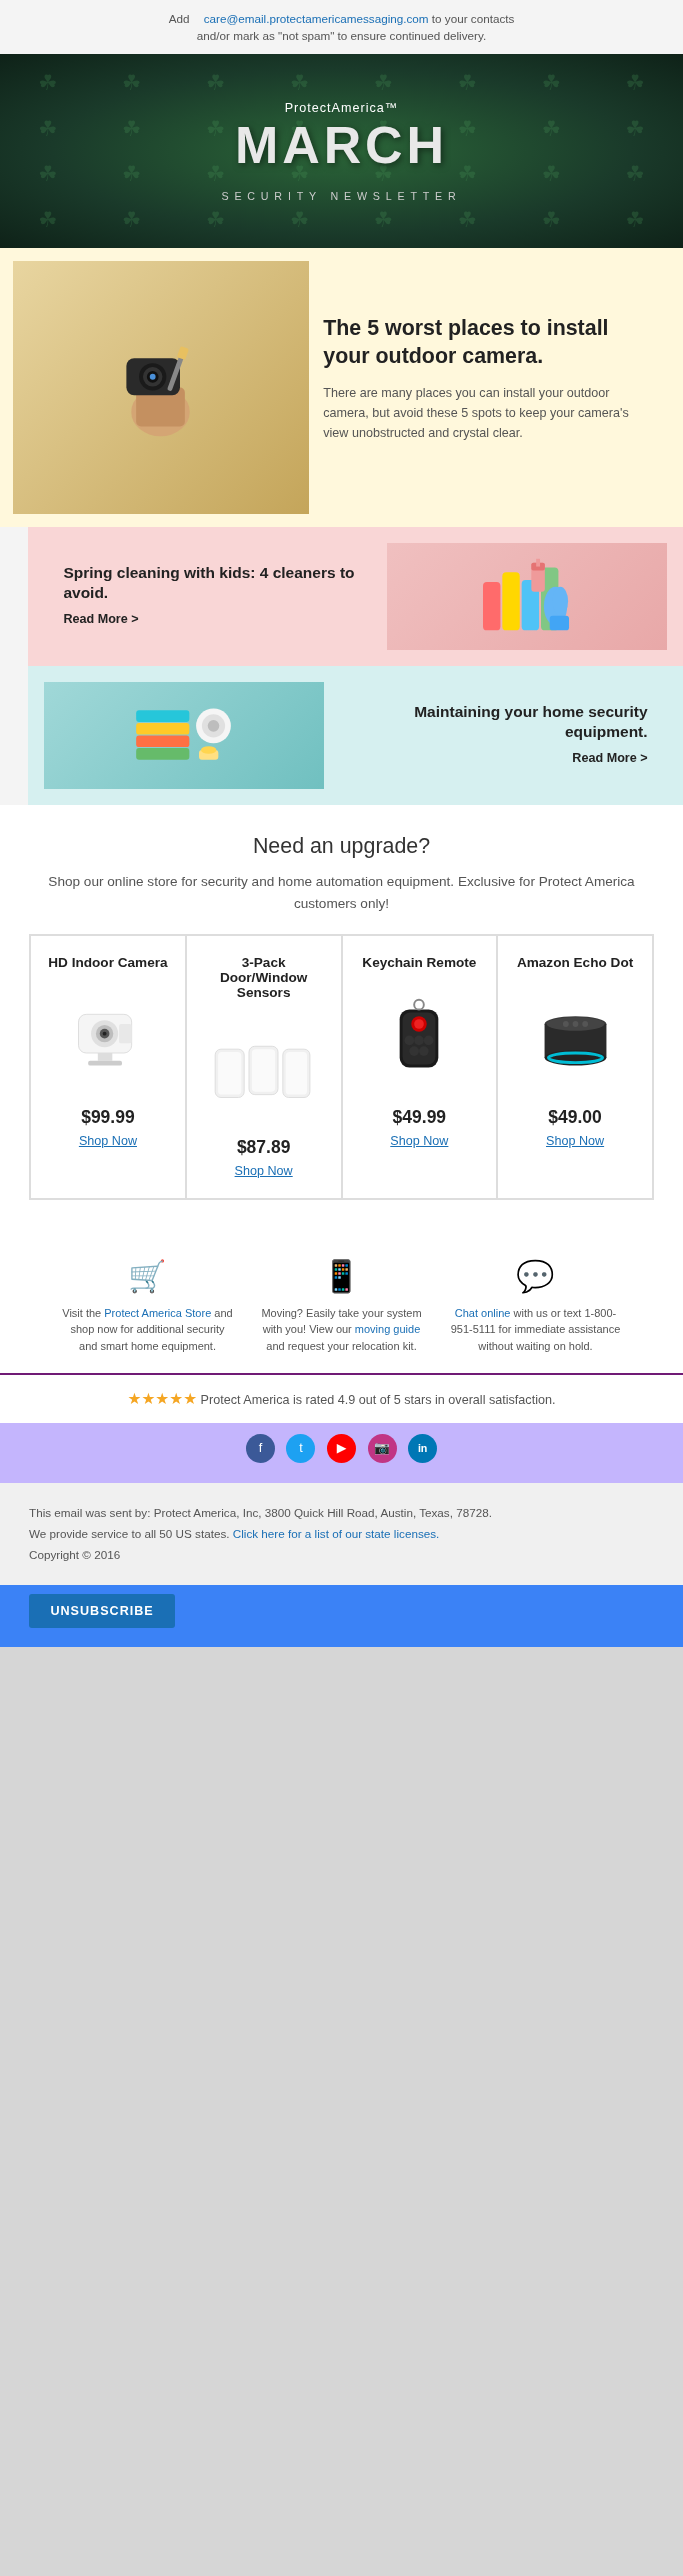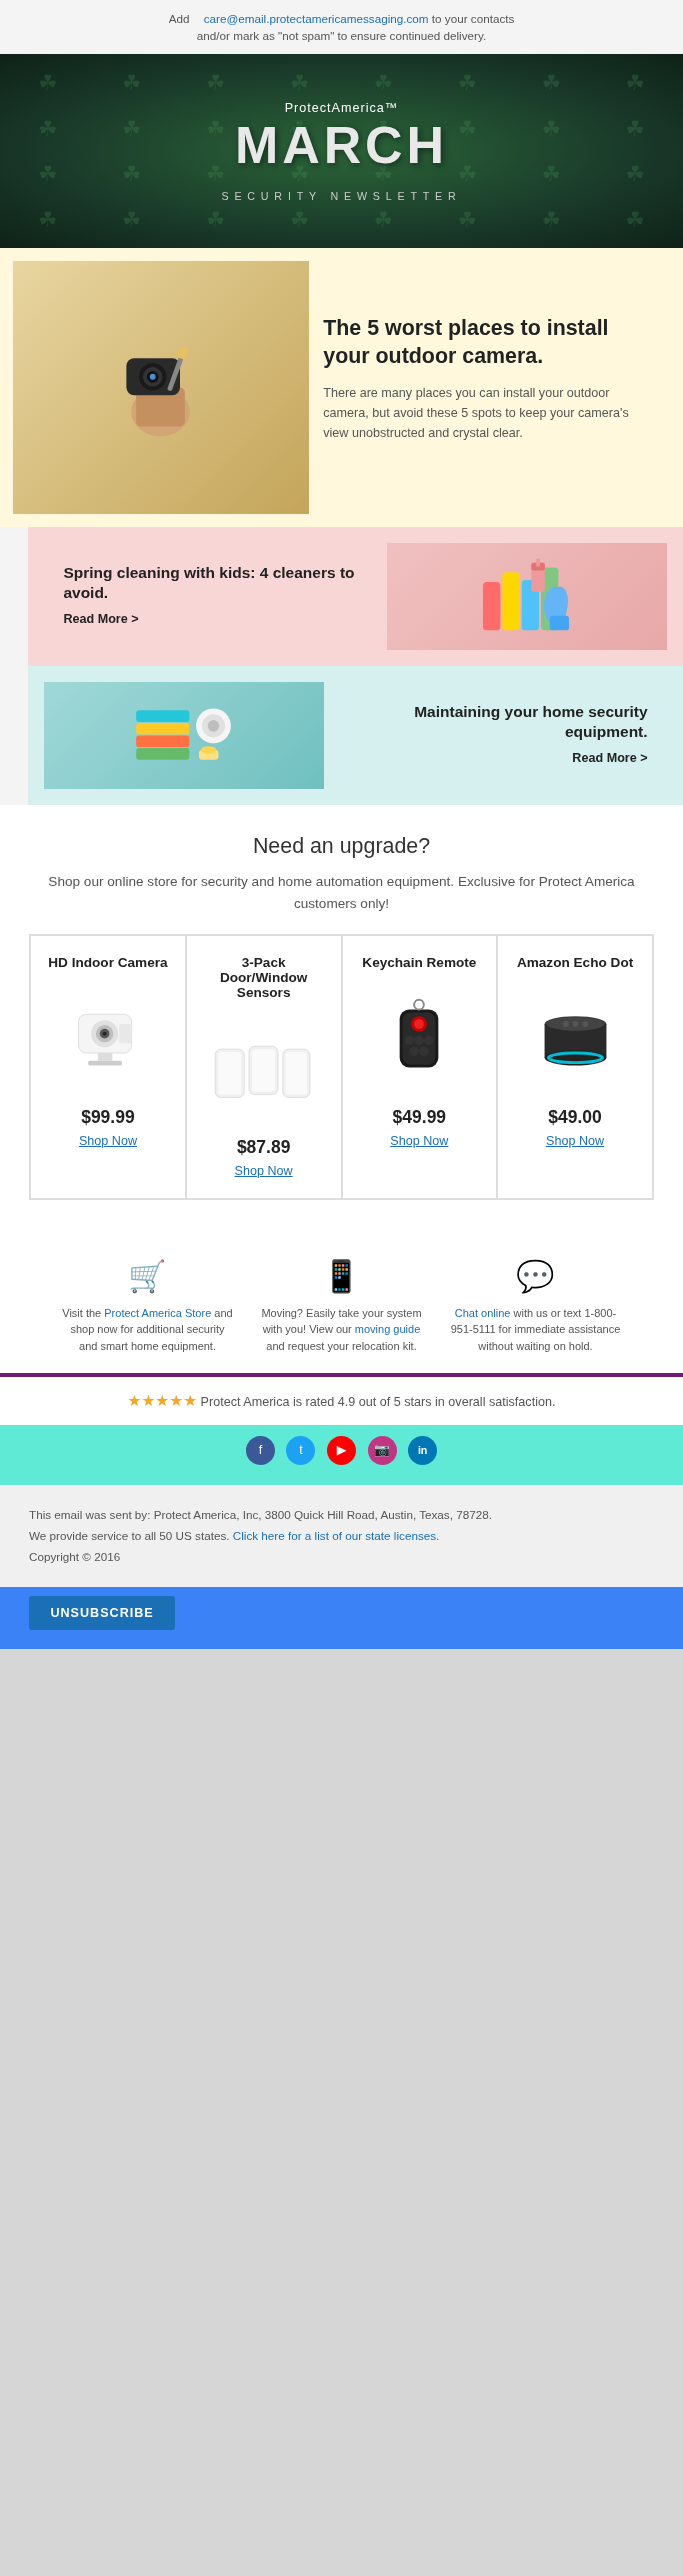--- a/index.html
+++ b/index.html
@@ -272,27 +272,27 @@
     }
     .footer-icon-text a { color: #1a6fb5; text-decoration: none; }
 
     
     .rating-bar {
       background: #fff;
       text-align: center;
       padding: 14.6px 19.4px;
       font-size: 12.6px;
       color: #555;
-      border-top: 4px solid #701a75;
+      border-top: 2px solid #701a75;
     }
     .stars { color: #f5a623; font-size: 15.5px; }
 
     
     .social-bar {
-      background: #5eead4;
+      background: #c4b5fd;
       text-align: center;
       padding: 11.7px 19.4px 19.4px;
     }
     .social-icon {
       display: inline-block;
       width: 29px;
       height: 29px;
       border-radius: 50%;
       background: #555;
       color: #fff;

